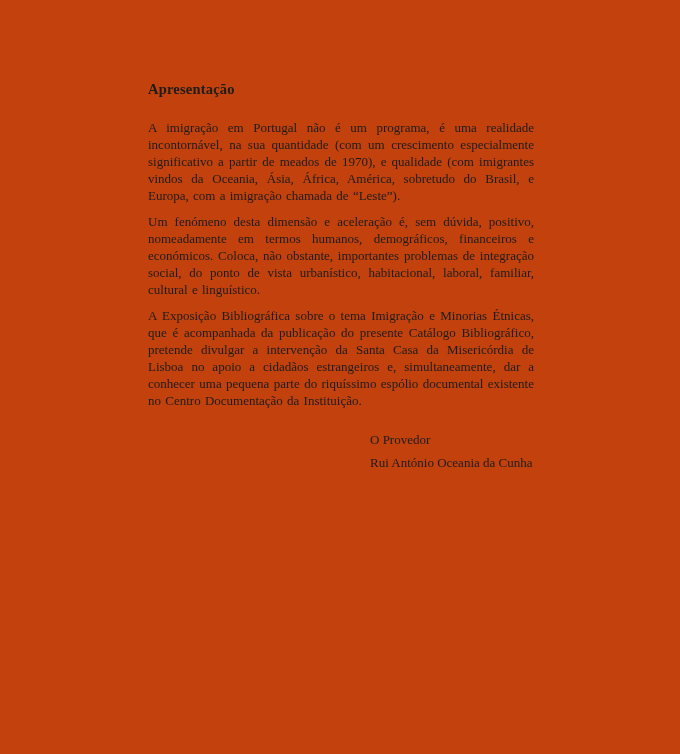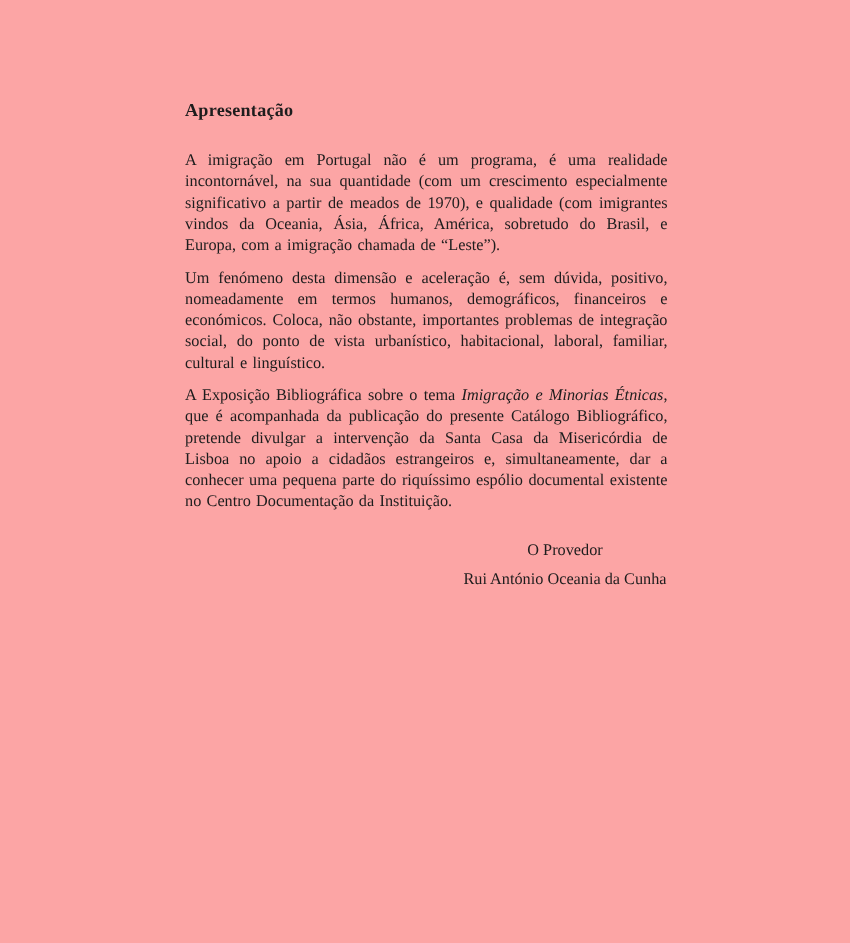--- a/index.html
+++ b/index.html
@@ -5,21 +5,21 @@
   * { box-sizing: border-box; }
   html, body {
     margin: 0;
     padding: 0;
     background: #ffffff;
   }
   .page {
     position: relative;
     width: 680px;
     height: 754px;
-    background: #fca5a5;
+    background: #c2410c;
     color: #1d1d1d;
     font-family: "Liberation Serif", "DejaVu Serif", serif;
     overflow: hidden;
   }
   .content {
     position: absolute;
     left: 148px;
     top: 80px;
     width: 386px;
   }
@@ -31,27 +31,27 @@
     letter-spacing: 0.2px;
   }
   .para {
     font-size: 13px;
     line-height: 17px;
     text-align: justify;
     margin: 0 0 9px 0;
     word-spacing: 1px;
   }
   .para:last-of-type { margin-bottom: 0; }
-  .italic-term { font-style: italic; }
+  .italic-term { }
   .signature {
     margin-top: 20px;
     margin-left: 222px;
     font-size: 13px;
     line-height: 22.5px;
-    text-align: center;
+    text-align: left;
   }
   .signature div { white-space: nowrap; }
 </style>
 </head>
 <body>
 
 <div class="page">
   <div class="content">
 
     <h1 class="doc-title">Apresentação</h1>

